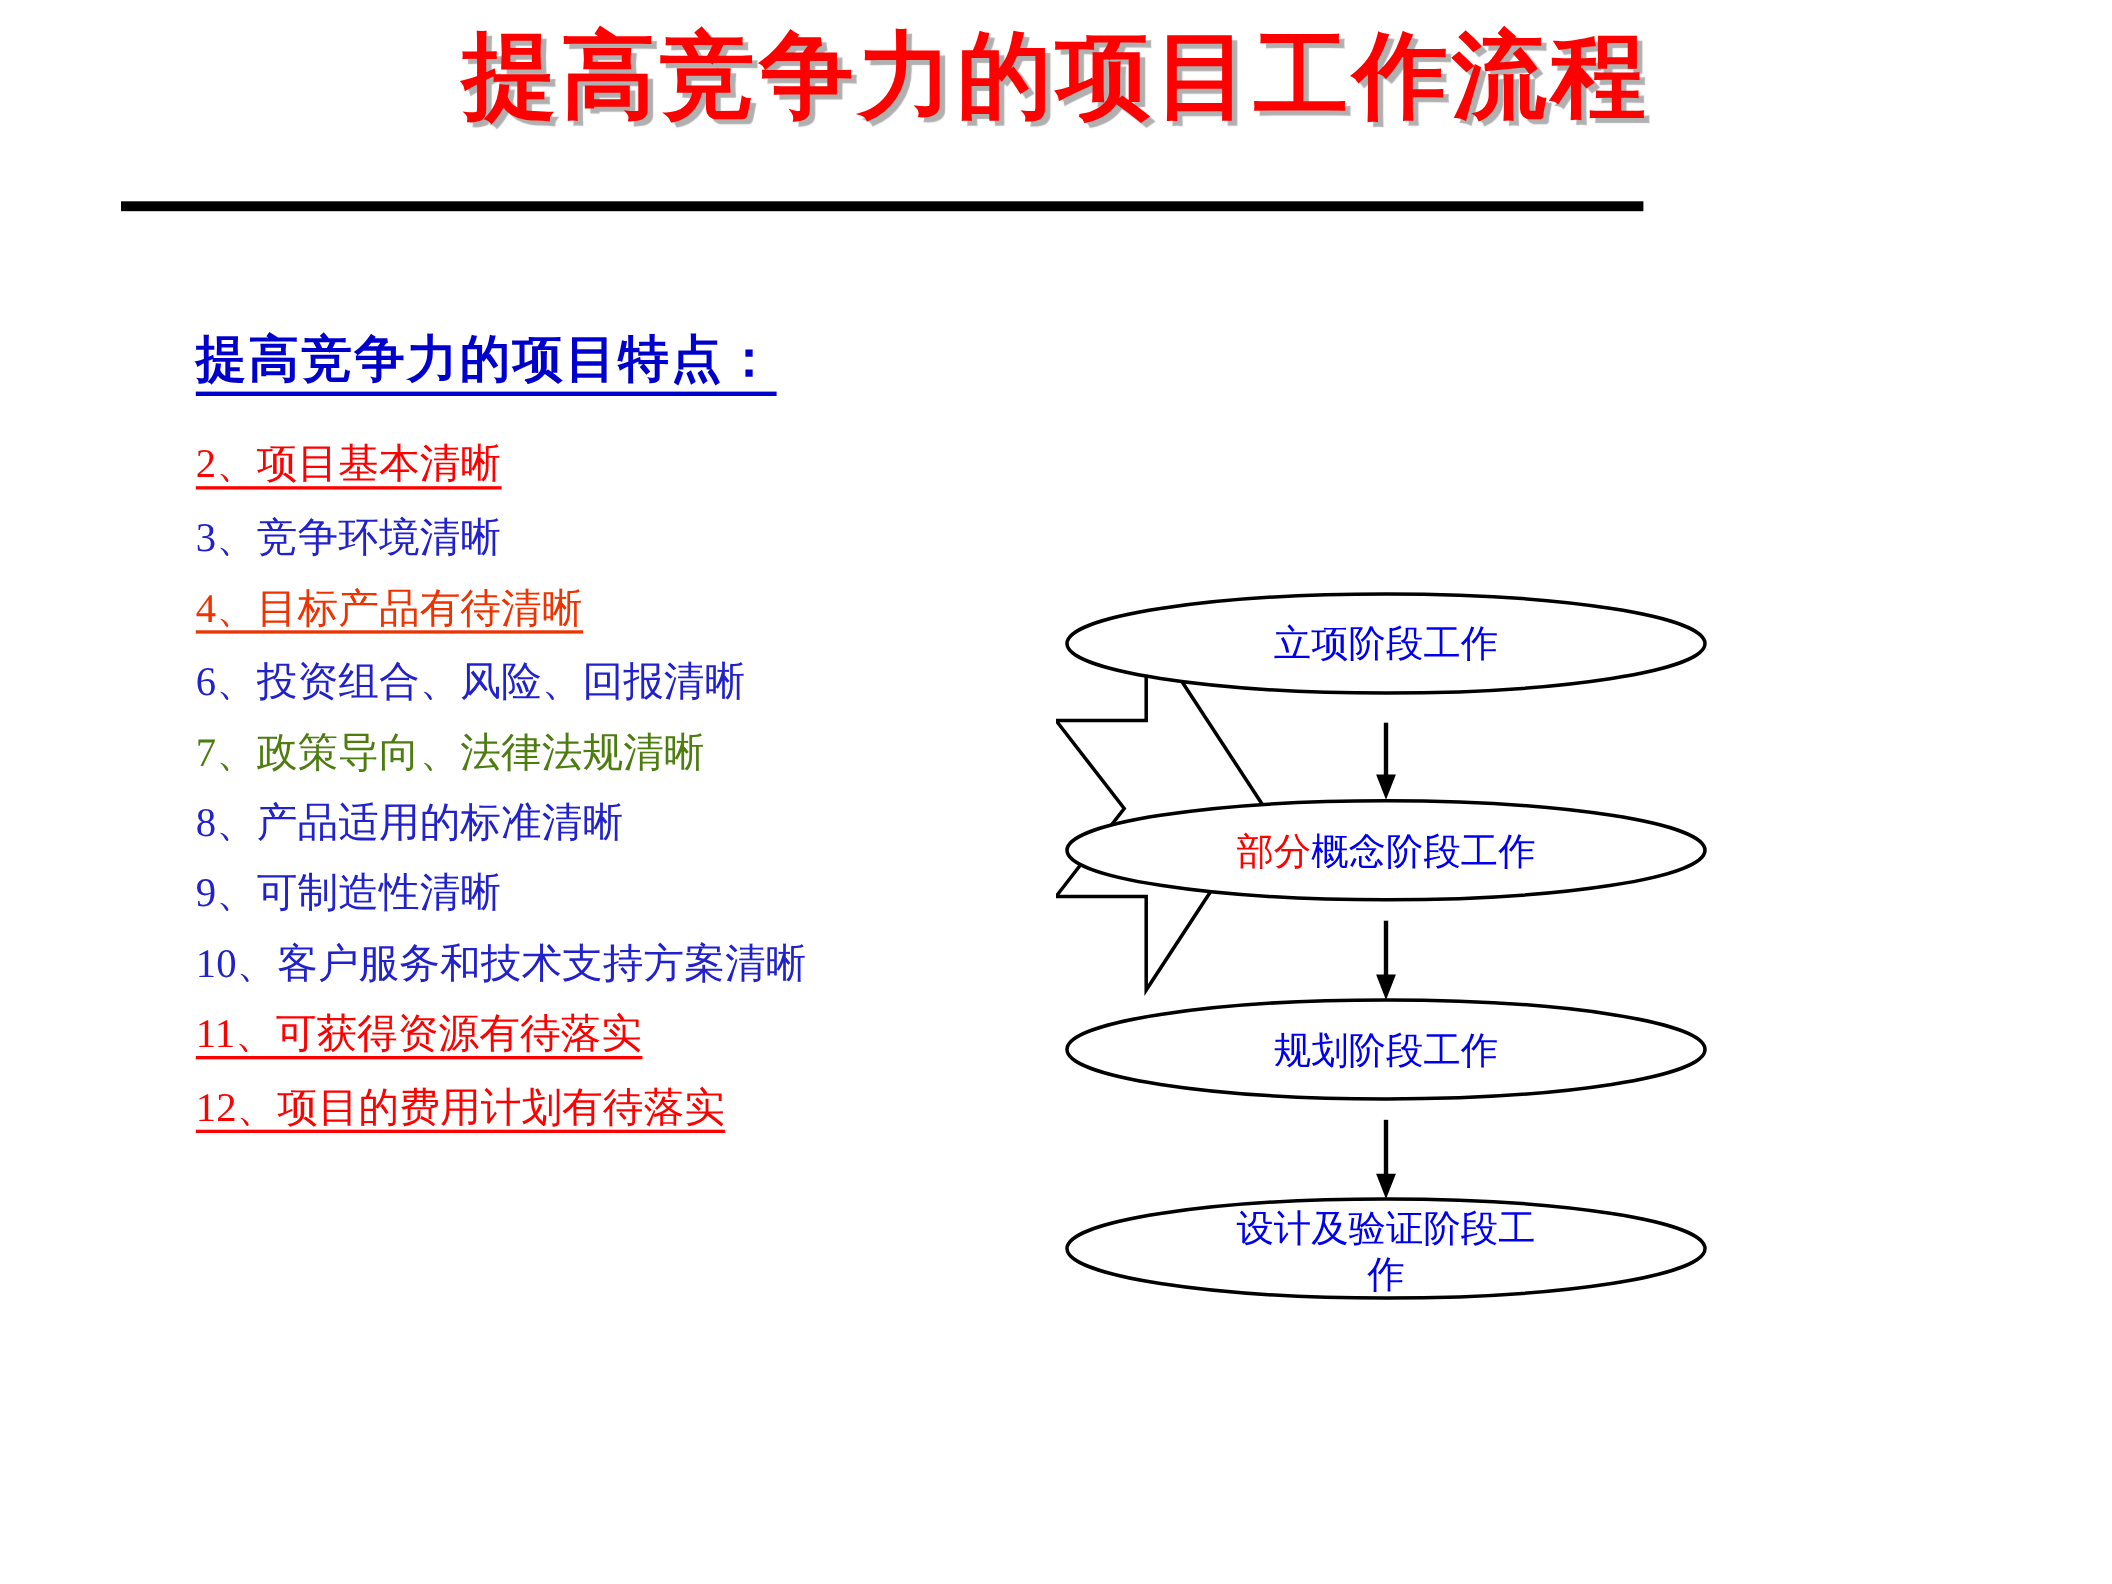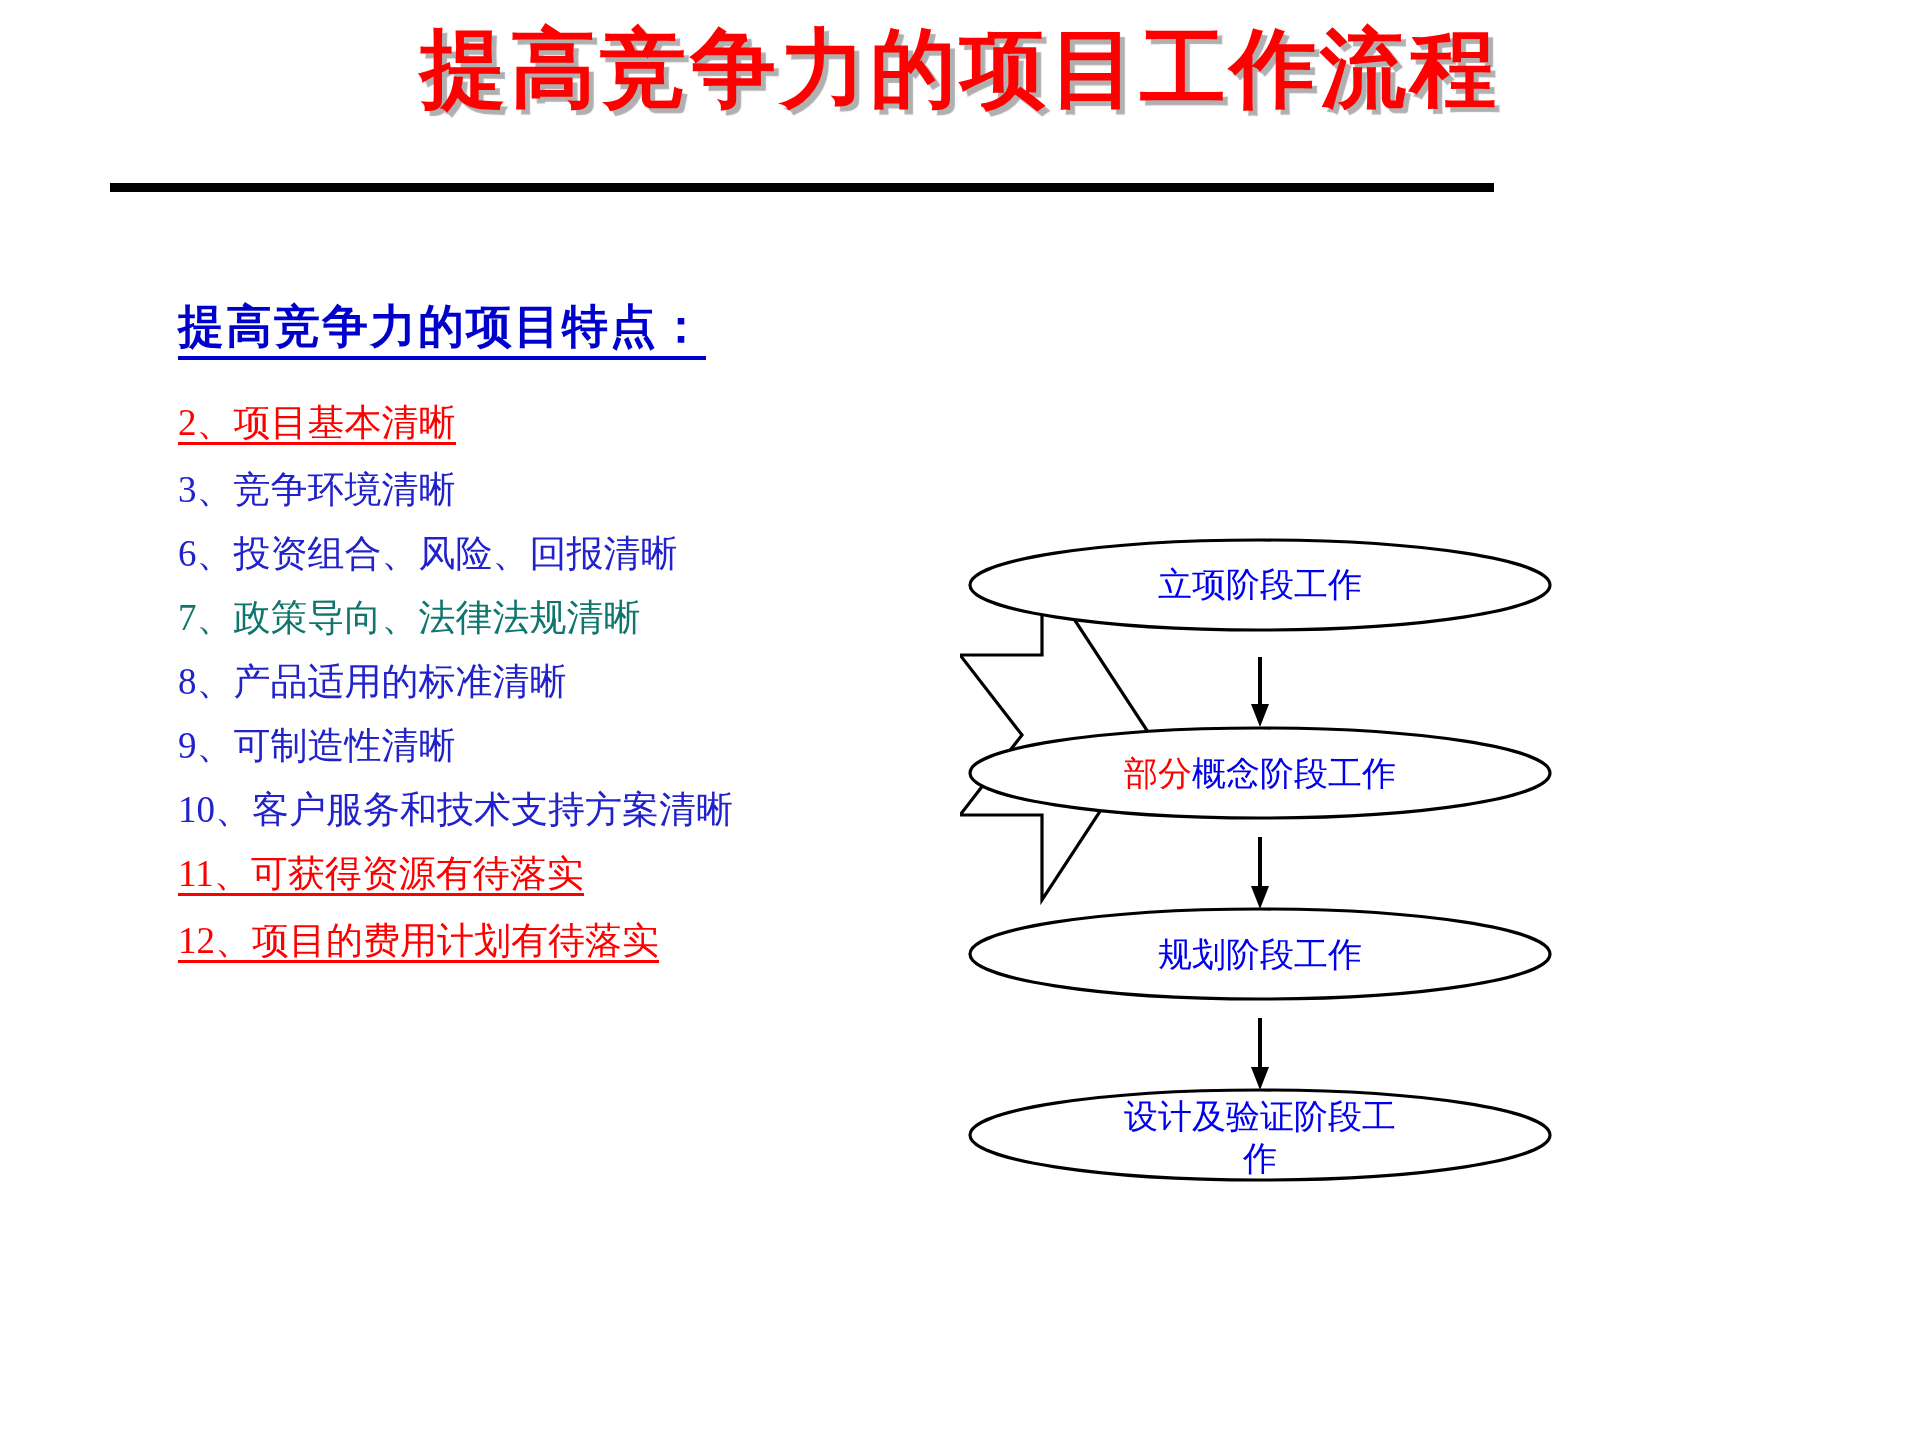--- a/index.html
+++ b/index.html
@@ -137,22 +137,23 @@
   <div class="left-col">
 
     <div>
       <span class="section-heading">提高竞争力的项目特点：</span>
     </div>
 
     <ul class="bullet-list" id="bullet-list">
 
         <li class="bullet-item hl-red" style="color: rgb(255, 0, 0); margin-top: 44px;"><span class="bi-inner" style="border-bottom: 3px solid rgb(255, 0, 0);"><span class="num">2、</span><span>项目基本清晰</span></span></li>
         <li class="bullet-item" style="color: rgb(34, 34, 204);"><span class="bi-inner"><span class="num">3、</span><span>竞争环境清晰</span></span></li>
+        <li class="bullet-item hl-orange" style="color: rgb(238, 51, 0);"><span class="bi-inner" style="border-bottom: 3px solid rgb(238, 51, 0);"><span class="num">4、</span><span>目标产品有待清晰</span></span></li>
         <li class="bullet-item" style="color: rgb(34, 34, 204);"><span class="bi-inner"><span class="num">6、</span><span>投资组合、风险、回报清晰</span></span></li>
-        <li class="bullet-item" style="color: #0f766e;"><span class="bi-inner"><span class="num">7、</span><span>政策导向、法律法规清晰</span></span></li>
+        <li class="bullet-item" style="color: #4d7c0f;"><span class="bi-inner"><span class="num">7、</span><span>政策导向、法律法规清晰</span></span></li>
         <li class="bullet-item" style="color: rgb(34, 34, 204);"><span class="bi-inner"><span class="num">8、</span><span>产品适用的标准清晰</span></span></li>
         <li class="bullet-item" style="color: rgb(34, 34, 204);"><span class="bi-inner"><span class="num">9、</span><span>可制造性清晰</span></span></li>
         <li class="bullet-item" style="color: rgb(34, 34, 204);"><span class="bi-inner"><span class="num">10、</span><span>客户服务和技术支持方案清晰</span></span></li>
         <li class="bullet-item hl-red" style="color: rgb(255, 0, 0);"><span class="bi-inner" style="border-bottom: 3px solid rgb(255, 0, 0);"><span class="num">11、</span><span>可获得资源有待落实</span></span></li>
         <li class="bullet-item hl-red" style="color: rgb(255, 0, 0);"><span class="bi-inner" style="border-bottom: 3px solid rgb(255, 0, 0);"><span class="num">12、</span><span>项目的费用计划有待落实</span></span></li>
       </ul>
   </div>
 
   <div class="diagram">
     <svg width="920" height="810" viewBox="0 -70 920 690" xmlns="http://www.w3.org/2000/svg">

